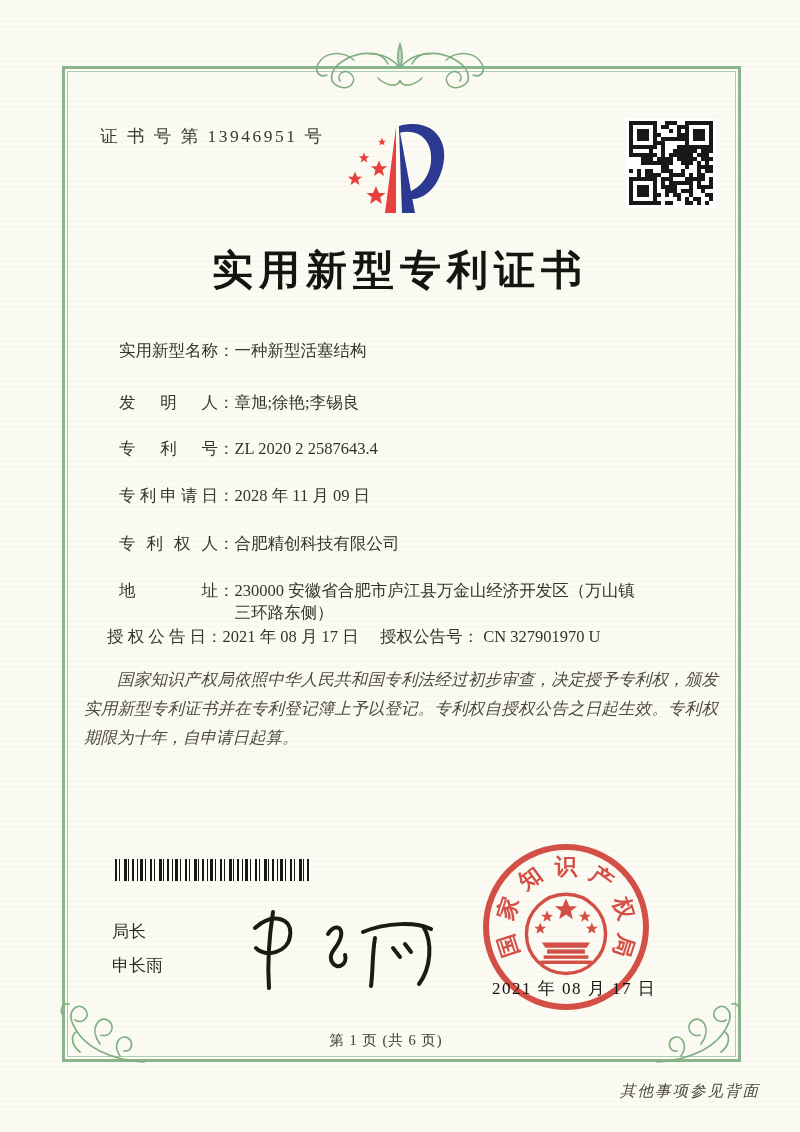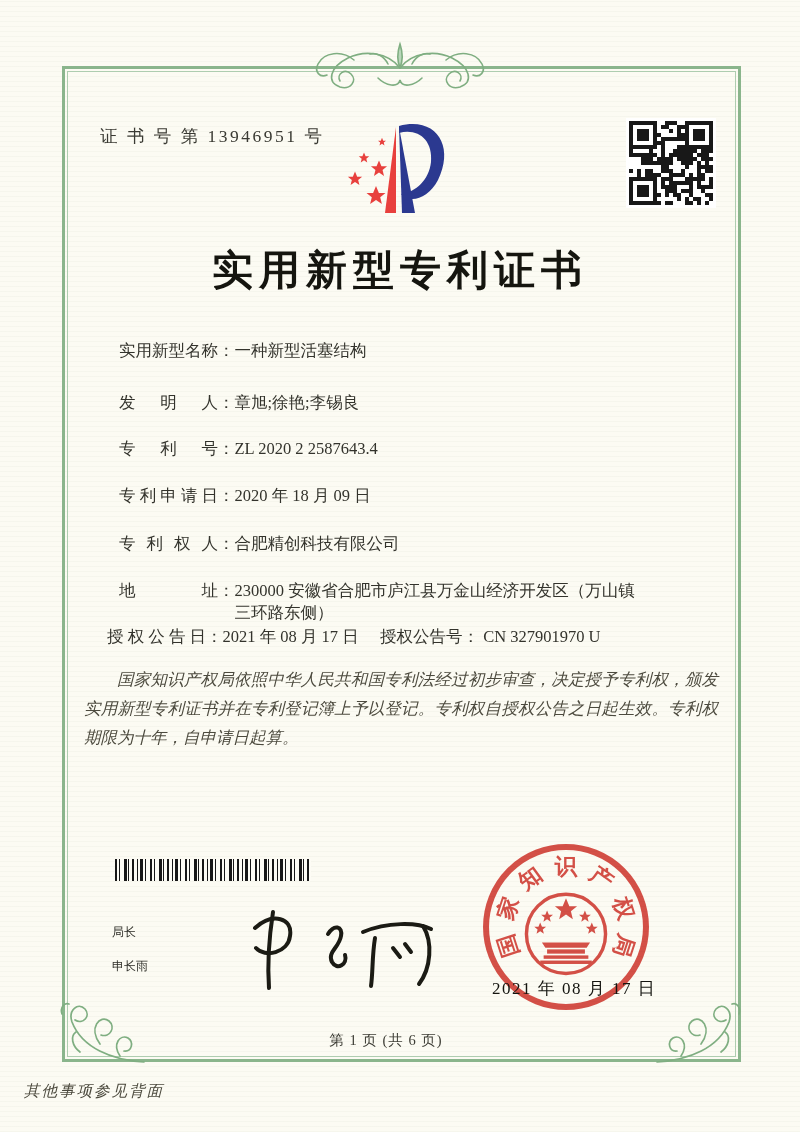--- a/index.html
+++ b/index.html
@@ -70,37 +70,37 @@
     background:repeating-linear-gradient(90deg,
       #181818 0 2px, #fdfcf5 2px 4px, #181818 4px 5px, #fdfcf5 5px 9px,
       #181818 9px 12px, #fdfcf5 12px 13px, #181818 13px 14px, #fdfcf5 14px 17px,
       #181818 17px 19px, #fdfcf5 19px 22px, #181818 22px 23px, #fdfcf5 23px 25px,
       #181818 25px 28px, #fdfcf5 28px 30px, #181818 30px 31px, #fdfcf5 31px 35px);
   }
 
   .signer {
     position:absolute; left:112px; top:915px;
     font-family:"Liberation Sans", sans-serif;
-    font-size:12px; color:#2c2c26; line-height:34px;
+    font-size:17px; color:#2c2c26; line-height:34px;
   }
   .signature { position:absolute; left:235px; top:898px; }
 
   .seal { position:absolute; left:480px; top:841px; mix-blend-mode:multiply; }
   .seal-date {
     position:absolute; left:492px; top:977px;
     font-size:17px; color:#14140f; letter-spacing:1.5px; z-index:5;
   }
 
   .page-info {
     position:absolute; left:0; right:28px; top:1031px;
     text-align:center; font-size:14.5px; color:#3c3c34; letter-spacing:1px;
   }
   .back-note {
     position:absolute; left:0; right:40px; top:1081px;
-    text-align:left; font-size:15.5px; color:#4c4a3e; font-style:italic; letter-spacing:2px;margin-left:24px;
+    text-align:right; font-size:15.5px; color:#4c4a3e; font-style:italic; letter-spacing:2px;margin-left:24px;
   }
 </style>
 </head>
 <body>
 
 <div class="page">
 
   <div class="frame">
     <div class="frame-inner"></div>
   </div>
@@ -329,21 +329,21 @@
       <rect x="4" y="60" width="20" height="20" fill="#fff"></rect>
       <rect x="8" y="64" width="12" height="12" fill="#181818"></rect>
     </svg>
 
   <div class="title">实用新型专利证书</div>
 
   <div class="fields" id="fields">
       <div class="field-row" style="top: 340px;"><span class="flabel">实用新型名称</span><span class="fcolon">：</span><span class="fval">一种新型活塞结构</span></div>
       <div class="field-row" style="top: 392px;"><span class="flabel">发明人</span><span class="fcolon">：</span><span class="fval">章旭;徐艳;李锡良</span></div>
       <div class="field-row" style="top: 438px;"><span class="flabel">专利号</span><span class="fcolon">：</span><span class="fval">ZL 2020 2 2587643.4</span></div>
-      <div class="field-row" style="top: 485px;"><span class="flabel">专利申请日</span><span class="fcolon">：</span><span class="fval">2020 年 18 月 09 日</span></div>
+      <div class="field-row" style="top: 485px;"><span class="flabel">专利申请日</span><span class="fcolon">：</span><span class="fval">2028 年 11 月 09 日</span></div>
       <div class="field-row" style="top: 533px;"><span class="flabel">专利权人</span><span class="fcolon">：</span><span class="fval">合肥精创科技有限公司</span></div>
       <div class="field-row" style="top: 580px;"><span class="flabel">地址</span><span class="fcolon">：</span><span class="fval">230000 安徽省合肥市庐江县万金山经济开发区（万山镇
 三环路东侧）</span></div>
     </div>
 
   <div class="grant-row">
     <span class="flabel">授权公告日</span><span class="fcolon">：</span><span class="fval">2021 年 08 月 17 日</span>
     <span class="grant-right">
       <span>授权公告号</span><span>：</span> <span>CN 327901970 U</span>
     </span>

